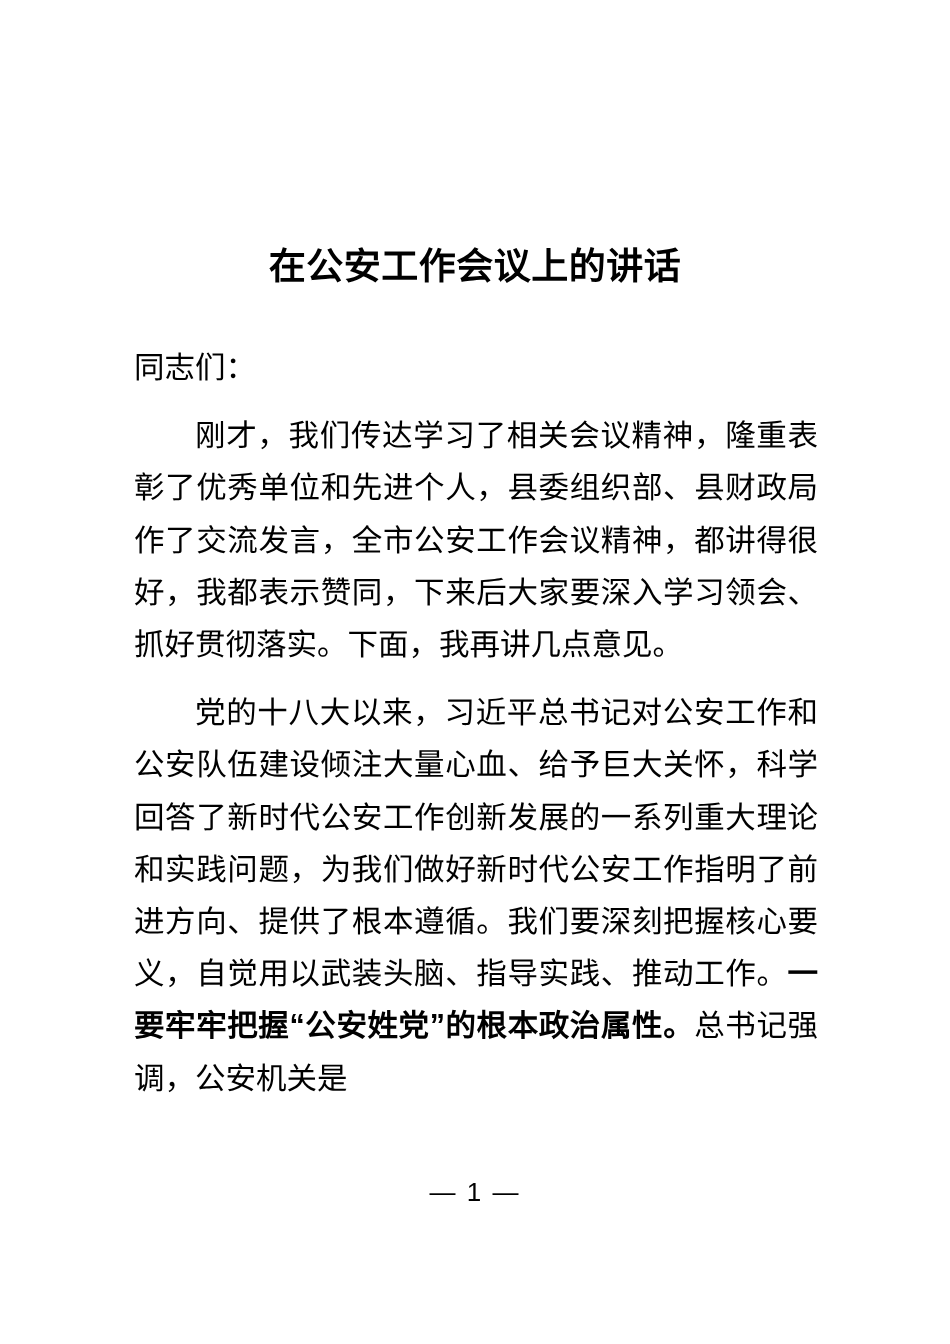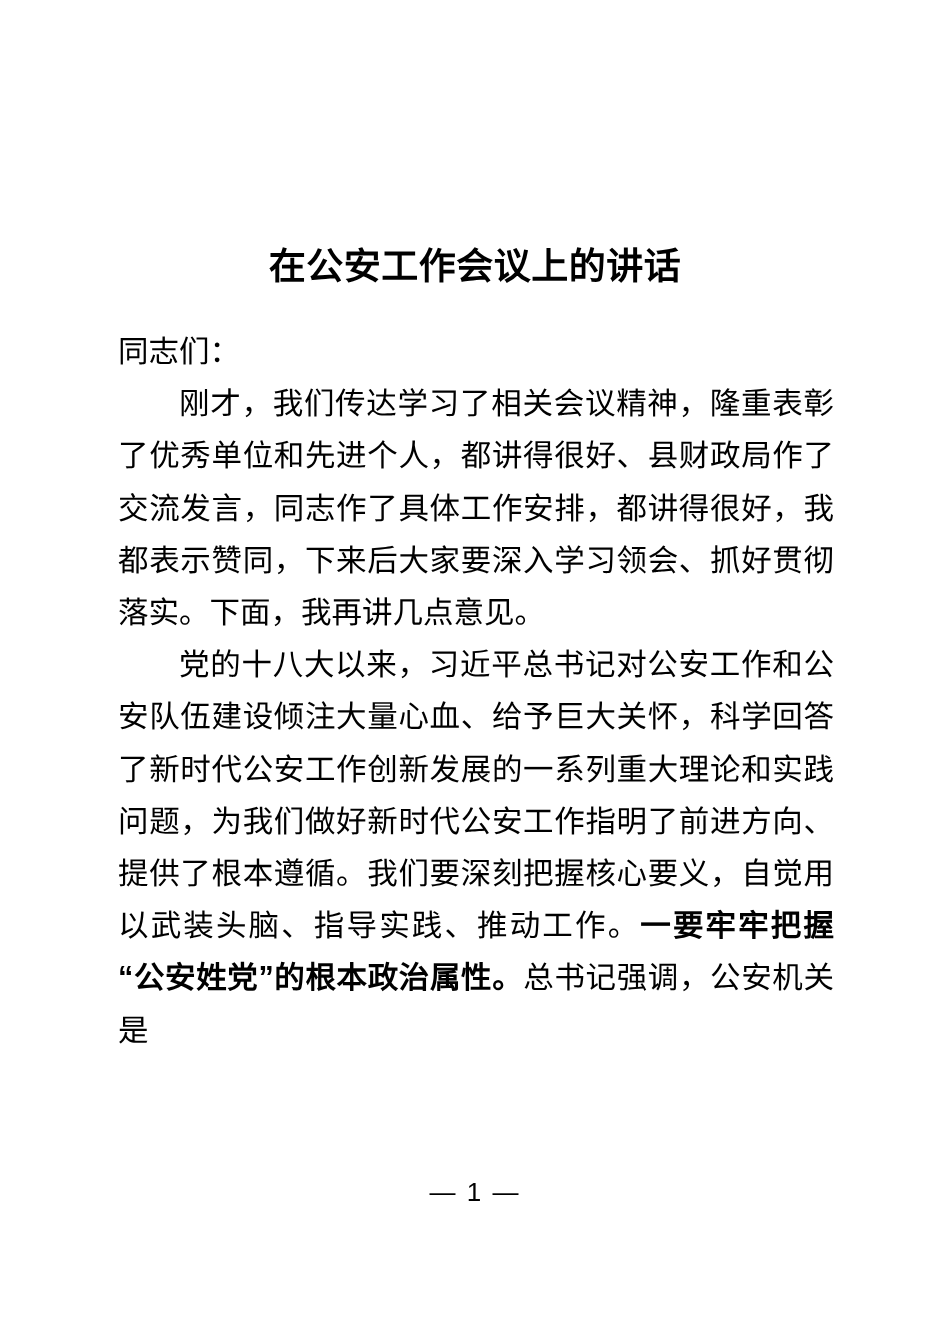--- a/index.html
+++ b/index.html
@@ -43,21 +43,21 @@
     left: 118px;
     width: 716px;
   }
 
   .para {
     font-size: 30.5px;
     line-height: 52.2px;
     text-align: justify;
     text-align-last: left;
     text-justify: inter-character;
-    margin: 0;
+    margin: 16px;
     color: #000000;
     letter-spacing: 0px;
   }
 
   .para.salutation {
     text-indent: 0;
   }
 
   .para.indent {
     text-indent: 61px;
@@ -90,21 +90,21 @@
 
 <div class="page">
 
   <h1 class="doc-title">在公安工作会议上的讲话</h1>
 
   <div class="body-col">
 
     <p class="para salutation">同志们：</p>
 
 
-    <p class="para indent">刚才，我们传达学习了相关会议精神，隆重表彰了优秀单位和先进个人，都讲得很好、县财政局作了交流发言，同志作了具体工作安排，都讲得很好，我都表示赞同，下来后大家要深入学习领会、抓好贯彻落实。下面，我再讲几点意见。</p>
+    <p class="para indent">刚才，我们传达学习了相关会议精神，隆重表彰了优秀单位和先进个人，县委组织部、县财政局作了交流发言，全市公安工作会议精神，都讲得很好，我都表示赞同，下来后大家要深入学习领会、抓好贯彻落实。下面，我再讲几点意见。</p>
 
 
     <p class="para indent"><span>党的十八大以来，习近平总书记对公安工作和公安队伍建设倾注大量心血、给予巨大关怀，科学回答了新时代公安工作创新发展的一系列重大理论和实践问题，为我们做好新时代公安工作指明了前进方向、提供了根本遵循。我们要深刻把握核心要义，自觉用以武装头脑、指导实践、推动工作。</span><span class="bold-run">一要牢牢把握“公安姓党”的根本政治属性。</span><span>总书记强调，公安机关是</span></p>
 
   </div>
 
   <div class="page-footer">— 1 —</div>
 
 </div>
 

